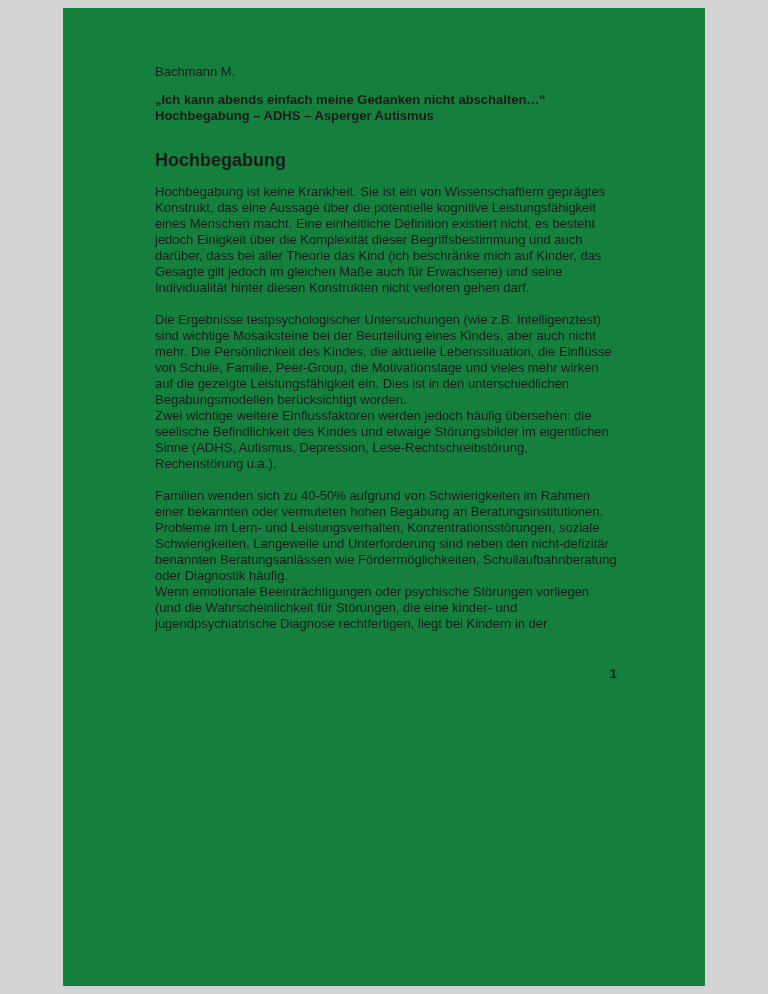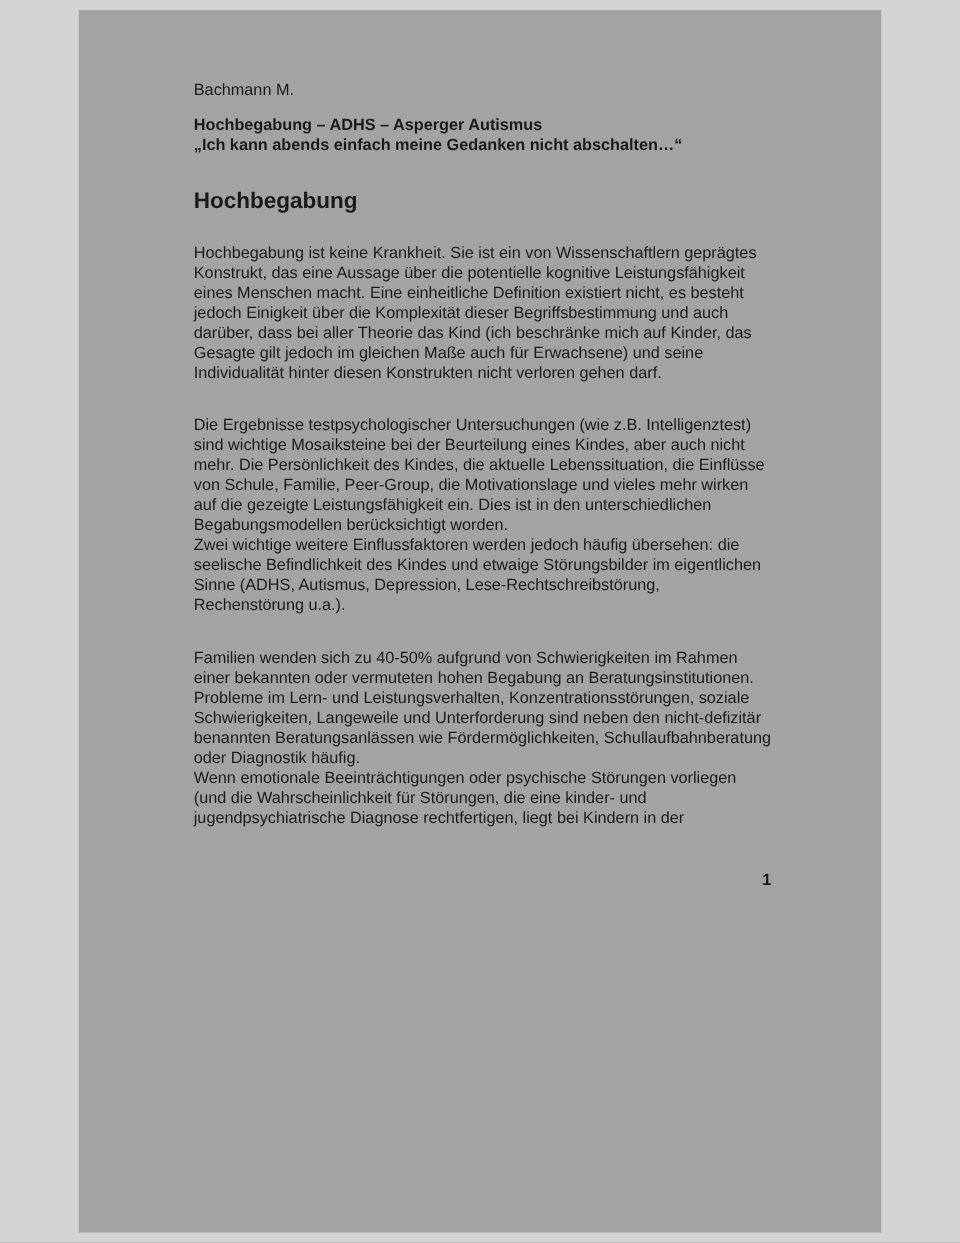--- a/index.html
+++ b/index.html
@@ -13,21 +13,21 @@
     font-family: "Liberation Sans", sans-serif;
     position: relative;
     overflow: hidden;
   }
   .doc-page {
     position: absolute;
     left: 63px;
     top: 8px;
     width: 642px;
     height: 978px;
-    background: #a3a3a3;
+    background: #15803d;
     box-sizing: border-box;
   }
   .doc-content {
     position: absolute;
     left: 92px;
     top: 56px;
     width: 462px;
     color: #1a1a1a;
     font-size: 13px;
     line-height: 16px;
@@ -49,40 +49,40 @@
     margin: 42px 0 0 0;
     white-space: pre-line;
   }
   .section-heading {
     margin: 28px 0 0 0;
     font-size: 18px;
     font-weight: bold;
     line-height: 16px;
   }
   .body-para {
-    margin: 26px 0 0 0;
+    margin: 16px 0 0 0;
     white-space: pre-line;
   }
   .page-number {
     margin: 34px 0 0 0;
     text-align: right;
     font-weight: bold;
   }
 </style>
 </head>
 <body>
 
 <div class="doc-page">
   <div class="doc-content">
 
     <p class="author">Bachmann M.</p>
 
     <p class="title-block">
+      <span class="title-line">„Ich kann abends einfach meine Gedanken nicht abschalten…“</span>
       <span class="title-line">Hochbegabung – ADHS – Asperger Autismus</span>
-      <span class="title-line">„Ich kann abends einfach meine Gedanken nicht abschalten…“</span>
     </p>
 
 
 
     <h2 class="section-heading">Hochbegabung</h2>
 
     <p class="body-para">Hochbegabung ist keine Krankheit. Sie ist ein von Wissenschaftlern geprägtes Konstrukt, das eine Aussage über die potentielle kognitive Leistungsfähigkeit eines Menschen macht. Eine einheitliche Definition existiert nicht, es besteht jedoch Einigkeit über die Komplexität dieser Begriffsbestimmung und auch darüber, dass bei aller Theorie das Kind (ich beschränke mich auf Kinder, das Gesagte gilt jedoch im gleichen Maße auch für Erwachsene) und seine Individualität hinter diesen Konstrukten nicht verloren gehen darf.</p>
 
     <p class="body-para">Die Ergebnisse testpsychologischer Untersuchungen (wie z.B. Intelligenztest) sind wichtige Mosaiksteine bei der Beurteilung eines Kindes, aber auch nicht mehr. Die Persönlichkeit des Kindes, die aktuelle Lebenssituation, die Einflüsse von Schule, Familie, Peer-Group, die Motivationslage und vieles mehr wirken auf die gezeigte Leistungsfähigkeit ein. Dies ist in den unterschiedlichen Begabungsmodellen berücksichtigt worden.
 Zwei wichtige weitere Einflussfaktoren werden jedoch häufig übersehen: die seelische Befindlichkeit des Kindes und etwaige Störungsbilder im eigentlichen Sinne (ADHS, Autismus, Depression, Lese-Rechtschreibstörung, Rechenstörung u.a.).</p>

